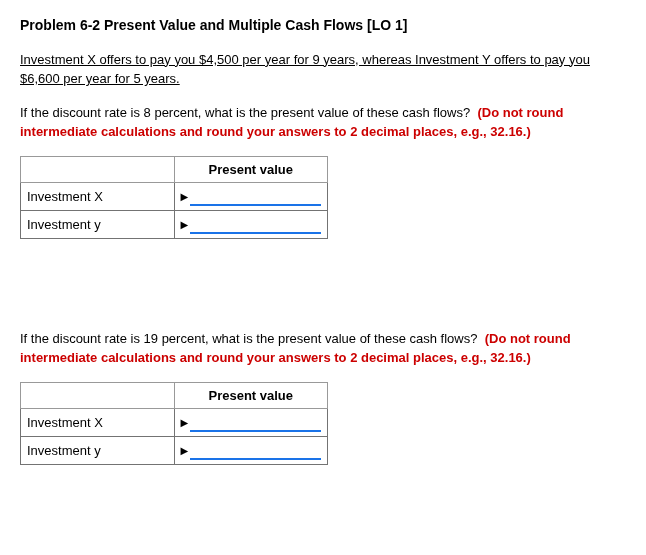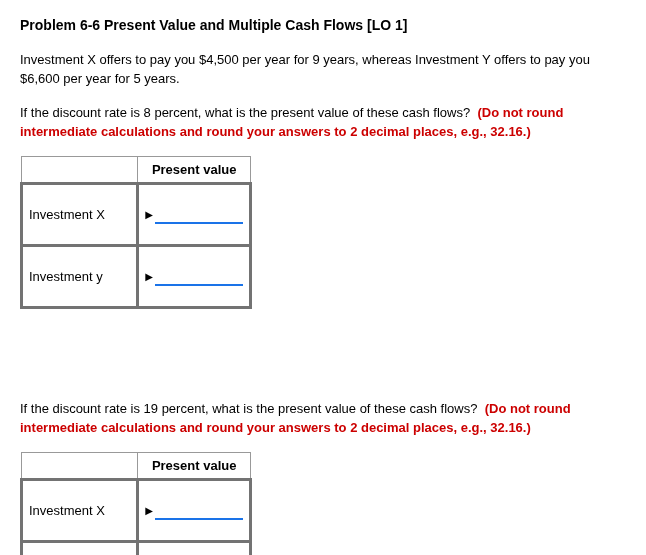--- a/index.html
+++ b/index.html
@@ -22,54 +22,55 @@
       font-size: 14px;
       font-weight: bold;
       margin-bottom: 14px;
       line-height: 1.4;
     }
 
     .problem-description {
       font-size: 13px;
       margin-bottom: 14px;
       line-height: 1.5;
+      text-decoration: underline;
     }
 
     .instruction {
       font-size: 13px;
       margin-bottom: 14px;
       line-height: 1.5;
     }
 
     .instruction-red {
       color: #cc0000;
       font-weight: bold;
     }
 
     .table-container {
       margin-bottom: 30px;
     }
 
     table {
       border-collapse: collapse;
-      width: 232px;
+      width: 308px;
     }
 
     table th {
       background: #fff;
       border: 1px solid #999;
       padding: 5px 8px;
       text-align: center;
       font-weight: bold;
       font-size: 13px;
     }
 
     table td {
-      border: 3px solid #737373;
-      padding: 20px 6px;
+      border: 1px solid #737373;
+      padding: 4px 6px;
       font-size: 13px;
       margin-left: 16px;
     }
 
     table td:first-child {
       width: 130px;
       background: #fff;
     }
 
     table td:last-child {
@@ -97,21 +98,21 @@
       padding: 1px 2px;
     }
 
     .section-gap {
       height: 60px;
     }
   </style>
 </head>
 <body>
 
-<div class="problem-title">Problem 6-6 Present Value and Multiple Cash Flows [LO 1]</div>
+<div class="problem-title">Problem 6-2 Present Value and Multiple Cash Flows [LO 1]</div>
 
 <p class="problem-description">Investment X offers to pay you $4,500 per year for 9 years, whereas Investment Y offers to pay you $6,600 per year for 5 years.</p>
 
 <p class="instruction">
   <span>If the discount rate is 8 percent, what is the present value of these cash flows?</span>
   &nbsp;<span class="instruction-red">(Do not round intermediate calculations and round your answers to 2 decimal places, e.g., 32.16.)</span>
 </p>
 
 <div class="table-container">
   <table>

